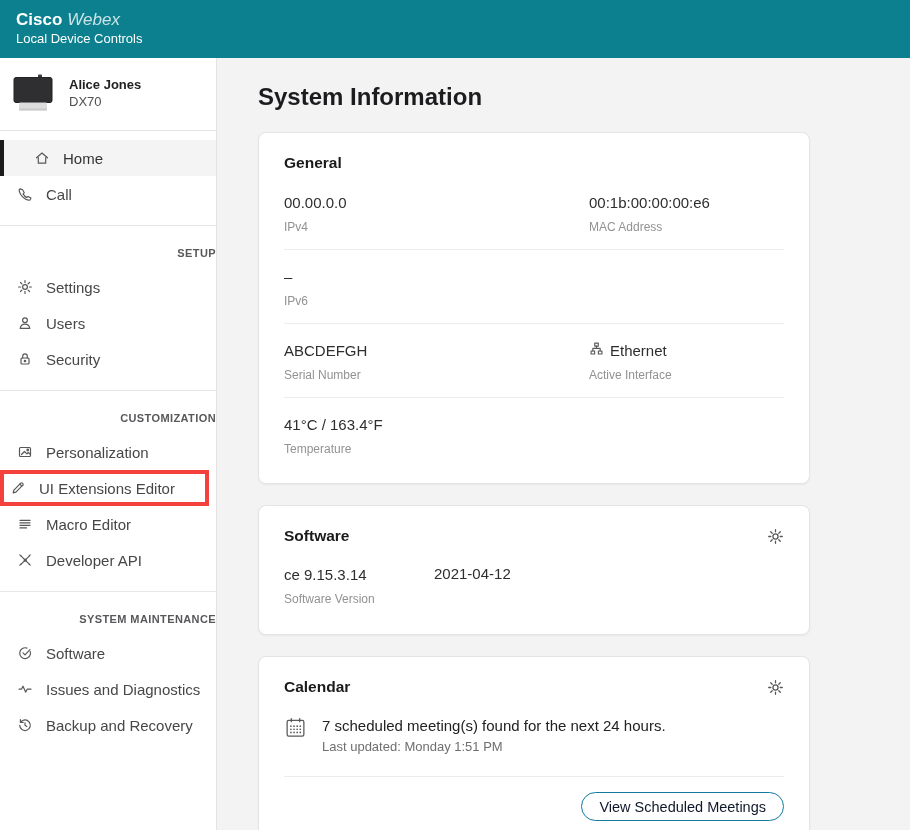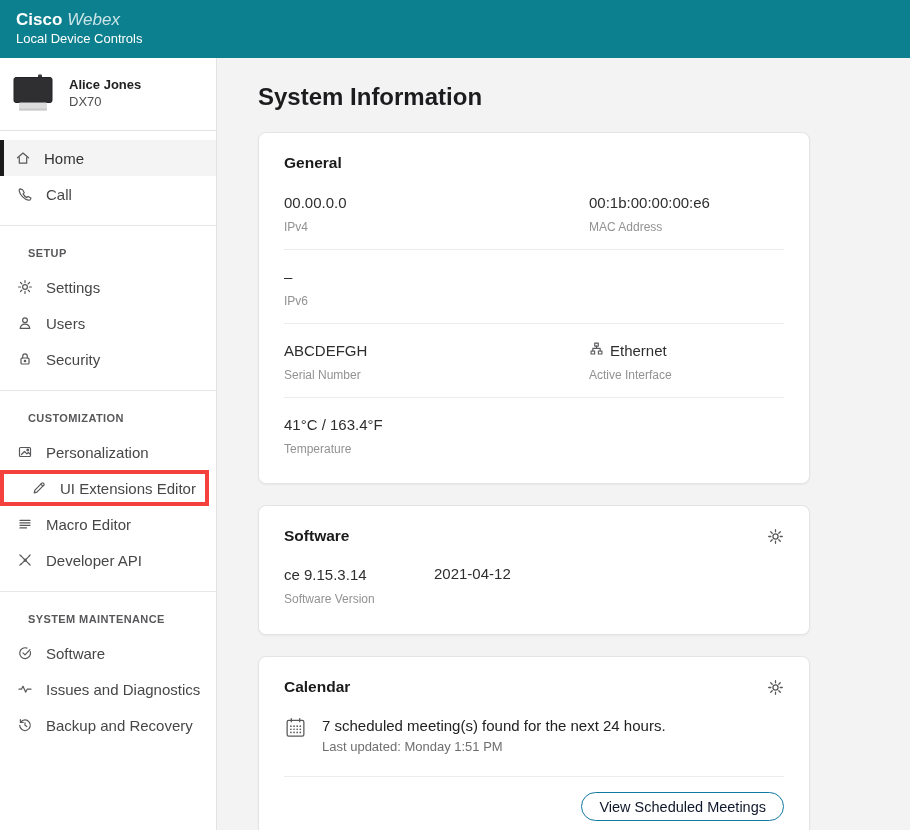--- a/index.html
+++ b/index.html
@@ -19,24 +19,24 @@
   .main { flex:1; background:#f3f3f4; padding:25px 0 0 41px; overflow:hidden; }
 
   
   .device { display:flex; align-items:center; gap:13px; padding:16px 16px 18px 10px; border-bottom:1px solid #e3e3e3; }
   .device-name { font-size:13px; font-weight:bold; color:#222; line-height:17px; }
   .device-model { font-size:13px; color:#4f4f4f; line-height:17px; }
 
   nav { padding-top:9px; }
   .nav-item { display:flex; align-items:center; gap:13px; height:36px; padding-left:17px; font-size:15px; color:#474747; cursor:pointer; }
   .nav-item .ic { width:16px; height:16px; flex:0 0 16px; display:flex; align-items:center; justify-content:center; }
-  .nav-item.active { background:#f4f4f4; border-left:4px solid #1b1b1b; padding-left:11px; color:#333; }
-  .nav-item.highlighted { border:4px solid #F5413D; margin-right:7px; padding-left:27px; }
+  .nav-item.active { background:#f4f4f4; border-left:4px solid #1b1b1b; padding-left:30px; color:#333; }
+  .nav-item.highlighted { border:4px solid #F5413D; margin-right:7px; padding-left:6px; }
   .nav-divider { border-top:1px solid #e7e7e7; margin:13px 0 0 0; }
-  .nav-section-label { font-size:11px; font-weight:bold; letter-spacing:.4px; color:#58585b; padding:21px 0 10px 28px; }
+  .nav-section-label { font-size:11px; font-weight:bold; letter-spacing:.4px; color:#58585b; padding:21px 0 10px 28px;text-align:right; }
   svg.oic { stroke:#58585b; fill:none; stroke-width:1.2; stroke-linecap:round; stroke-linejoin:round; }
 
   
   .page-title { font-size:24px; font-weight:bold; color:#1c1c1e; margin-bottom:21px; }
   .card { width:552px; background:#fff; border:1px solid #e4e4e4; border-radius:8px; box-shadow:0 1px 2px rgba(0,0,0,.05); padding:21px 25px 6px 25px; margin-bottom:21px; }
   .card-head { display:flex; align-items:center; justify-content:space-between; margin-bottom:4px; }
   .card-title { font-size:15.5px; font-weight:bold; color:#1a1a1a; }
   .gear-btn { width:18px; height:18px; cursor:pointer; display:flex; align-items:center; justify-content:center; }
 
   .field-row { display:grid; grid-template-columns:305px 1fr; padding:17px 0 15px 0; border-bottom:1px solid #ececec; }

